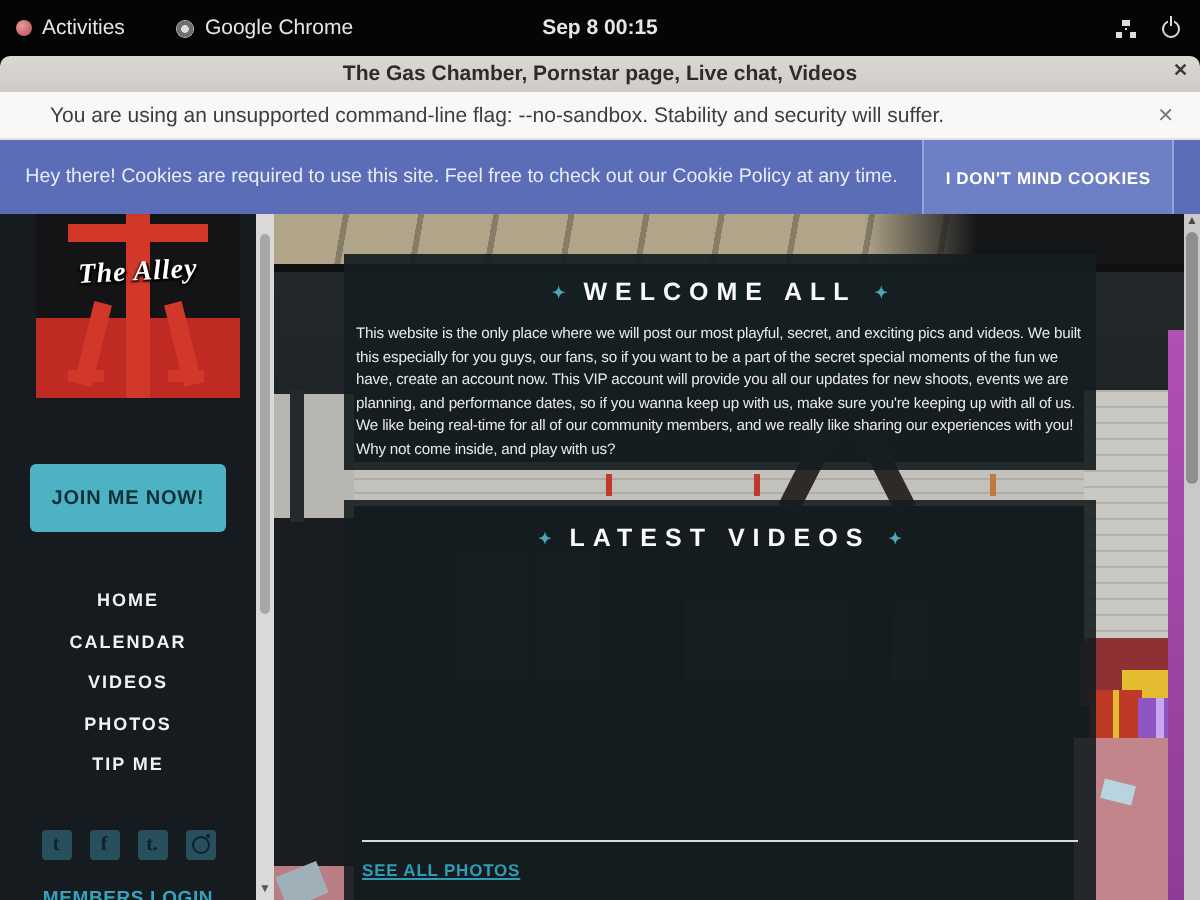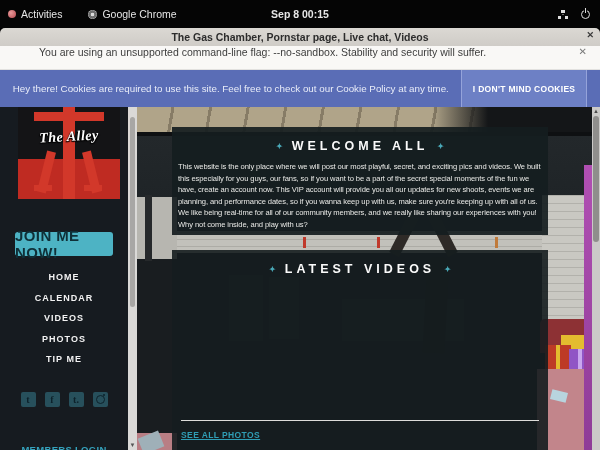--- a/index.html
+++ b/index.html
@@ -17,21 +17,21 @@
   .net-icon::before { content:""; position:absolute; left:3px; top:0; width:4px; height:3px; background:#ddd; }
   .net-icon::after { content:""; position:absolute; left:0; bottom:0; width:3px; height:3px; background:#ddd; box-shadow:7px 0 0 #ddd, 3.5px -3px 0 -1px #ddd; }
   .power-icon { width:9px; height:9px; border:1.3px solid #ddd; border-radius:50%; position:relative; }
   .power-icon::before { content:""; position:absolute; left:2.6px; top:-3px; width:1.6px; height:5px; background:#ddd; box-shadow:0 0 0 1px #050505; }
 
   
   .titlebar { height:18px; background:linear-gradient(#dbd8d3,#cfccc7); border-radius:5px 5px 0 0; display:flex; align-items:center; justify-content:center; position:relative; font-size:10.5px; font-weight:bold; color:#2c2c2c; }
   .titlebar .win-close { position:absolute; right:6px; top:2px; font-size:9px; color:#3a3a3a; font-weight:bold; cursor:pointer; }
 
   
-  .warnbar { height:24px; background:#f9f8f6; display:flex; align-items:flex-start; font-size:10.5px; color:#3d3d3d; padding-left:39px; position:relative; border-bottom:1px solid #e2e1df; }
+  .warnbar { height:24px; background:#f9f8f6; display:flex; align-items:center; font-size:10.5px; color:#3d3d3d; padding-left:25px; position:relative; border-bottom:1px solid #e2e1df; }
   .warnbar .warn-close { position:absolute; right:13px; font-size:10px; color:#7a7a7a; cursor:pointer; }
 
   
   .cookiebar { height:37px; background:#5a6db6; display:flex; align-items:center; justify-content:center; gap:12px; }
   .cookie-msg { font-size:9.8px; color:#e8ecf8; }
   .cookie-btn { background:#6d80c5; border:1px solid #95a3da; border-radius:2px; color:#fff; font-weight:bold; font-size:8.5px; padding:15px 11px; letter-spacing:.3px; cursor:pointer; font-family:"Liberation Sans", sans-serif; }
 
   
   .page-body { height:353px; display:flex; position:relative; background:#17191c; }
 
@@ -40,22 +40,22 @@
   .logo { margin-left:18px; width:102px; height:92px; position:relative; background:#141416; overflow:hidden; }
   .logo-floor { position:absolute; left:0; right:0; bottom:0; height:40px; background:#bf2b22; }
   .logo-post { position:absolute; left:45px; top:0; width:12px; height:92px; background:#d2382a; }
   .logo-tbar { position:absolute; left:16px; top:5px; width:70px; height:9px; background:#d2382a; }
   .logo-leg { position:absolute; top:44px; width:9px; height:42px; background:#d2382a; }
   .logo-leg.l { left:24px; transform:rotate(14deg); }
   .logo-leg.r { left:69px; transform:rotate(-14deg); }
   .logo-foot { position:absolute; bottom:8px; width:18px; height:6px; background:#d2382a; }
   .logo-foot.l { left:16px; } .logo-foot.r { left:66px; }
   .logo-text { position:absolute; left:0; right:0; top:22px; text-align:center; color:#fff; font-family:"Liberation Serif", serif; font-style:italic; font-weight:bold; font-size:14px; transform:rotate(-3deg); text-shadow:1px 1px 1px #000, -1px 1px 1px #000; letter-spacing:.5px; }
-  .join-btn { display:flex; align-items:center; justify-content:center; margin:33px auto 0; width:98px; height:24px; background:#4db3c4; border-radius:3px; color:#0f3038; font-size:15px; font-weight:bold; letter-spacing:.4px; cursor:pointer; }
-  .nav { margin-top:11px; }
+  .join-btn { display:flex; align-items:center; justify-content:center; margin:33px auto 0; width:98px; height:34px; background:#4db3c4; border-radius:3px; color:#0f3038; font-size:10px; font-weight:bold; letter-spacing:.4px; cursor:pointer; }
+  .nav { margin-top:24px; }
   .nav-item { height:20.5px; display:flex; align-items:center; justify-content:center; color:#f2f2f2; font-size:9px; font-weight:bold; letter-spacing:1px; cursor:pointer; }
   .social { display:flex; justify-content:center; gap:9px; margin-top:22px; }
   .social-icon { width:15px; height:15px; background:#27505c; border-radius:2px; display:flex; align-items:center; justify-content:center; color:#0d222b; font-size:10px; font-weight:bold; cursor:pointer; font-family:"Liberation Serif", serif; }
   .insta { position:relative; }
   .insta::before { content:""; width:7px; height:7px; border:1.5px solid #0d222b; border-radius:50%; }
   .insta::after { content:""; position:absolute; right:2.5px; top:2.5px; width:2px; height:2px; background:#0d222b; border-radius:50%; }
   .members { position:absolute; bottom:5px; left:0; right:0; text-align:center; color:#35a3bd; font-size:9.5px; font-weight:bold; letter-spacing:.3px; cursor:pointer; }
 
   
   .sb-vscroll { width:9px; background:#dad9d7; position:relative; flex:none; }

